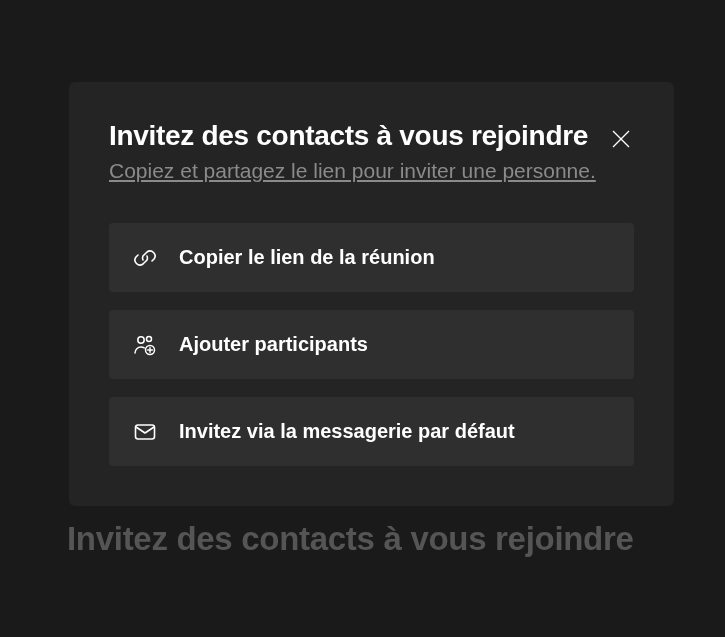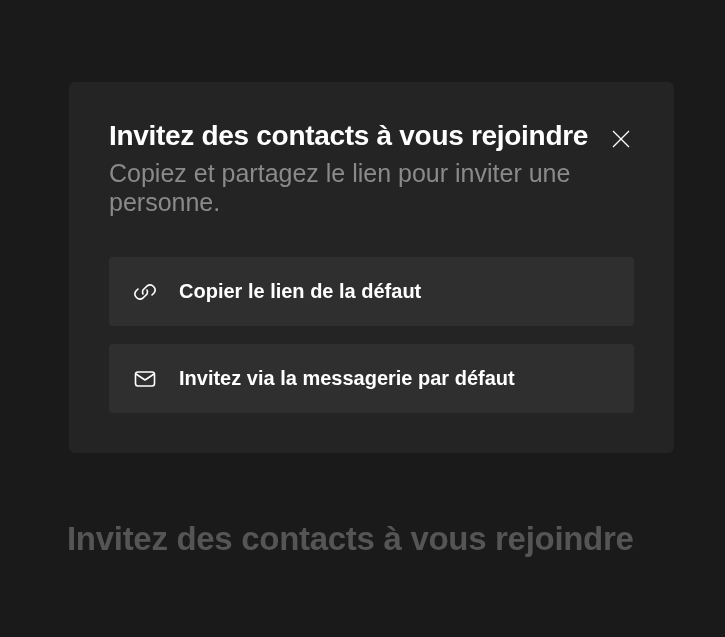--- a/index.html
+++ b/index.html
@@ -45,23 +45,24 @@
       display: flex;
       align-items: center;
       justify-content: center;
     }
     .close-btn svg {
       width: 18px;
       height: 18px;
     }
     .modal-subtitle {
       color: #8a8a8a;
-      font-size: 25px;
+      font-size: 21px;
       font-weight: 400;
       margin-bottom: 40px;
+      text-decoration: underline;
     }
     .action-list {
       display: flex;
       flex-direction: column;
       gap: 18px;
     }
     .action-btn {
       background: #2f2f2f;
       border: none;
       border-radius: 4px;
@@ -119,23 +120,36 @@
 
   <div class="action-list">
 
     <button class="action-btn">
       <span class="action-icon">
         <svg viewBox="0 0 24 24" fill="none" stroke="#ffffff" stroke-width="1.6" stroke-linecap="round">
           <path d="M10 14 a5 5 0 0 1 0-4 l4-4 a5 5 0 0 1 7 7 l-2 2"></path>
           <path d="M14 10 a5 5 0 0 1 0 4 l-4 4 a5 5 0 0 1-7-7 l2-2"></path>
         </svg>
       </span>
-      <span class="action-label">Copier le lien de la défaut</span>
+      <span class="action-label">Copier le lien de la réunion</span>
     </button>
 
+    <button class="action-btn">
+      <span class="action-icon">
+        <svg viewBox="0 0 24 24" fill="none" stroke="#ffffff" stroke-width="1.5" stroke-linecap="round">
+          <circle cx="8" cy="7" r="3.2"></circle>
+          <path d="M2 20 c0-3.5 2.8-6 6-6 c1.2 0 2.3 0.3 3.2 0.9"></path>
+          <circle cx="16" cy="6" r="2.5"></circle>
+          <circle cx="17" cy="17" r="4.5" fill="none"></circle>
+          <line x1="17" y1="14.7" x2="17" y2="19.3"></line>
+          <line x1="14.7" y1="17" x2="19.3" y2="17"></line>
+        </svg>
+      </span>
+      <span class="action-label">Ajouter participants</span>
+    </button>
 
     <button class="action-btn">
       <span class="action-icon">
         <svg viewBox="0 0 24 24" fill="none" stroke="#ffffff" stroke-width="1.6" stroke-linejoin="round">
           <rect x="2.5" y="5" width="19" height="14" rx="2.5"></rect>
           <path d="M3 7 l9 6 l9-6"></path>
         </svg>
       </span>
       <span class="action-label">Invitez via la messagerie par défaut</span>
     </button>

